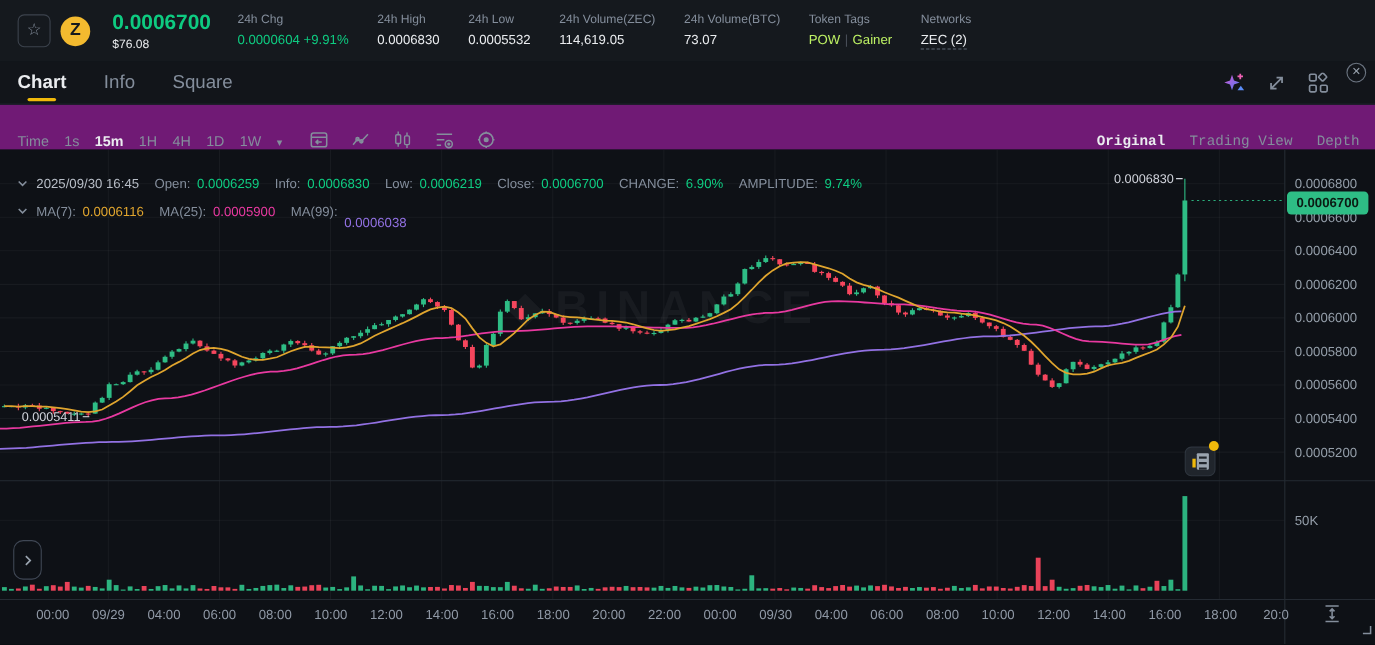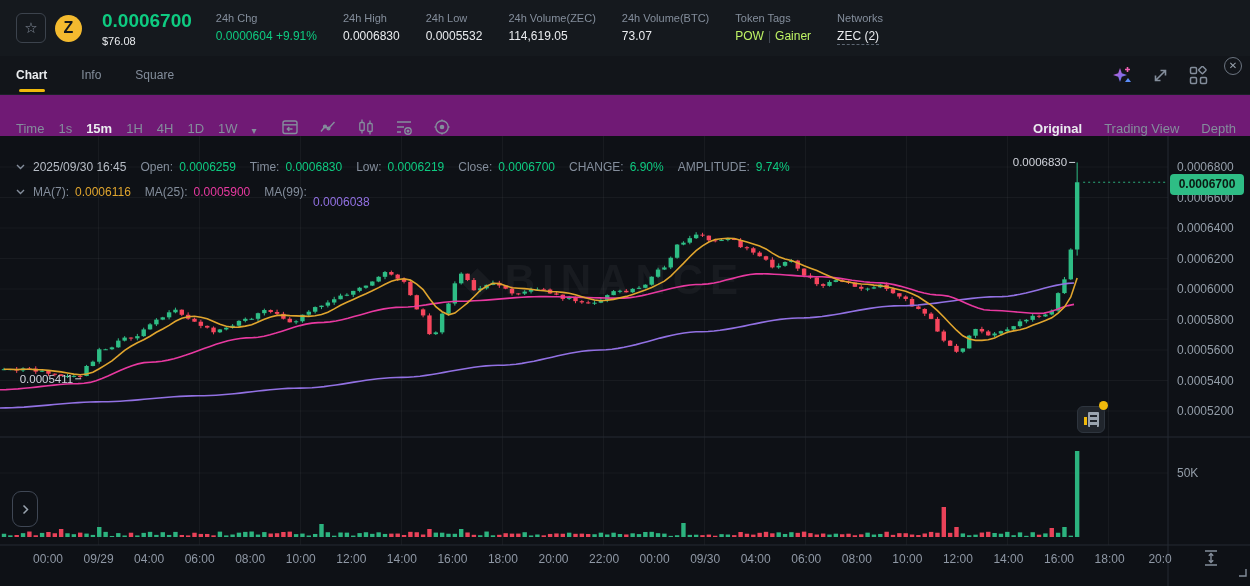--- a/index.html
+++ b/index.html
@@ -25,39 +25,39 @@
   .stat-value { font-size:12px; color:#eaecef; margin-top:5px; white-space:nowrap; }
   .stat-value.green { color:#0ecb81; }
   .tag-val { font-size:12px; margin-top:5px; white-space:nowrap; }
   .tag-link { color:#bef264; cursor:pointer; }
   .tag-sep { color:#474d57; margin:0 4px; }
   .net-val { font-size:12px; margin-top:5px; border-bottom:1px dashed #5c6672; display:inline-block; padding-bottom:1px; cursor:pointer; }
 
   
   .tabbar { position:relative; display:flex; align-items:center; height:39px; background:#12151a;
             padding:0 16px; border-bottom:1px solid #1b2028; }
-  .tab { position:relative; font-size:12px; color:#848e9c; margin-right:34px; height:100%;
+  .tab { position:relative; font-size:17px; color:#848e9c; margin-right:34px; height:100%;
          display:flex; align-items:center; cursor:pointer; }
   .tab.active { color:#eaecef; font-weight:bold; }
   .tab.active::after { content:""; position:absolute; left:50%; transform:translateX(-50%);
                        bottom:2px; width:26px; height:3px; background:#f0b90b; border-radius:2px; }
   .tab-icons { margin-left:auto; display:flex; align-items:center; gap:20px; padding-right:26px; }
   .tab-icons svg { display:block; cursor:pointer; }
   .close-circ { position:absolute; right:8px; top:1px; width:18px; height:18px; border:1.5px solid #6b7480;
                 border-radius:50%; color:#9aa4af; font-size:10px; line-height:15px; text-align:center; cursor:pointer; }
 
   
   .toolbar { display:flex; align-items:flex-end; height:41px; background:#701a75; padding:0 14px 0 16px; font-size:13px; }
   .tb-label { color:#848e9c; margin-right:14px; }
   .tb-int { color:#848e9c; margin-right:14px; cursor:pointer; }
   .tb-int.active { color:#eaecef; font-weight:bold; }
   .tb-caret { color:#848e9c; font-size:10px; margin-right:16px; cursor:pointer; }
   .tb-icons { display:flex; align-items:center; gap:20px; margin-left:8px; }
   .tb-icons svg { display:block; cursor:pointer; }
-  .tb-right { margin-left:auto; display:flex; align-items:center; gap:22px; }
+  .tb-right { margin-left:auto; display:flex; align-items:center; gap:22px;font-family:Liberation Mono, monospace; }
   .tb-view { color:#848e9c; cursor:pointer; }
   .tb-view.active { color:#eaecef; font-weight:bold; }
 
   
   .chart-wrap { position:relative; width:1250px; height:450px; background:#0e1116; }
   #chart-svg { position:absolute; left:0; top:0; }
   .watermark { position:absolute; left:462px; top:120px; display:flex; align-items:center; gap:12px;
                color:rgba(210,220,235,0.05); pointer-events:none; }
   .watermark .wm-d { font-size:40px; }
   .watermark .wm-t { font-size:42px; font-weight:bold; letter-spacing:7px; }
@@ -790,21 +790,21 @@
 
     <div class="info-line" style="top:24px">
       <span class="chev">
         <svg width="9" height="6" viewBox="0 0 9 6" fill="none" stroke="#848e9c" stroke-width="1.4">
             <path d="M1 1 L4.5 4.5 L8 1"></path>
           </svg>
       </span>
       <span class="v-date">2025/09/30 16:45</span>
       <span class="gap-l">Open:</span>
       <span class="v-green">0.0006259</span>
-      <span class="gap-l">Time:</span>
+      <span class="gap-l">Info:</span>
       <span class="v-green">0.0006830</span>
       <span class="gap-l">Low:</span>
       <span class="v-green">0.0006219</span>
       <span class="gap-l">Close:</span>
       <span class="v-green">0.0006700</span>
       <span class="gap-l">CHANGE:</span>
       <span class="v-green">6.90%</span>
       <span class="gap-l">AMPLITUDE:</span>
       <span class="v-green">9.74%</span>
     </div>

